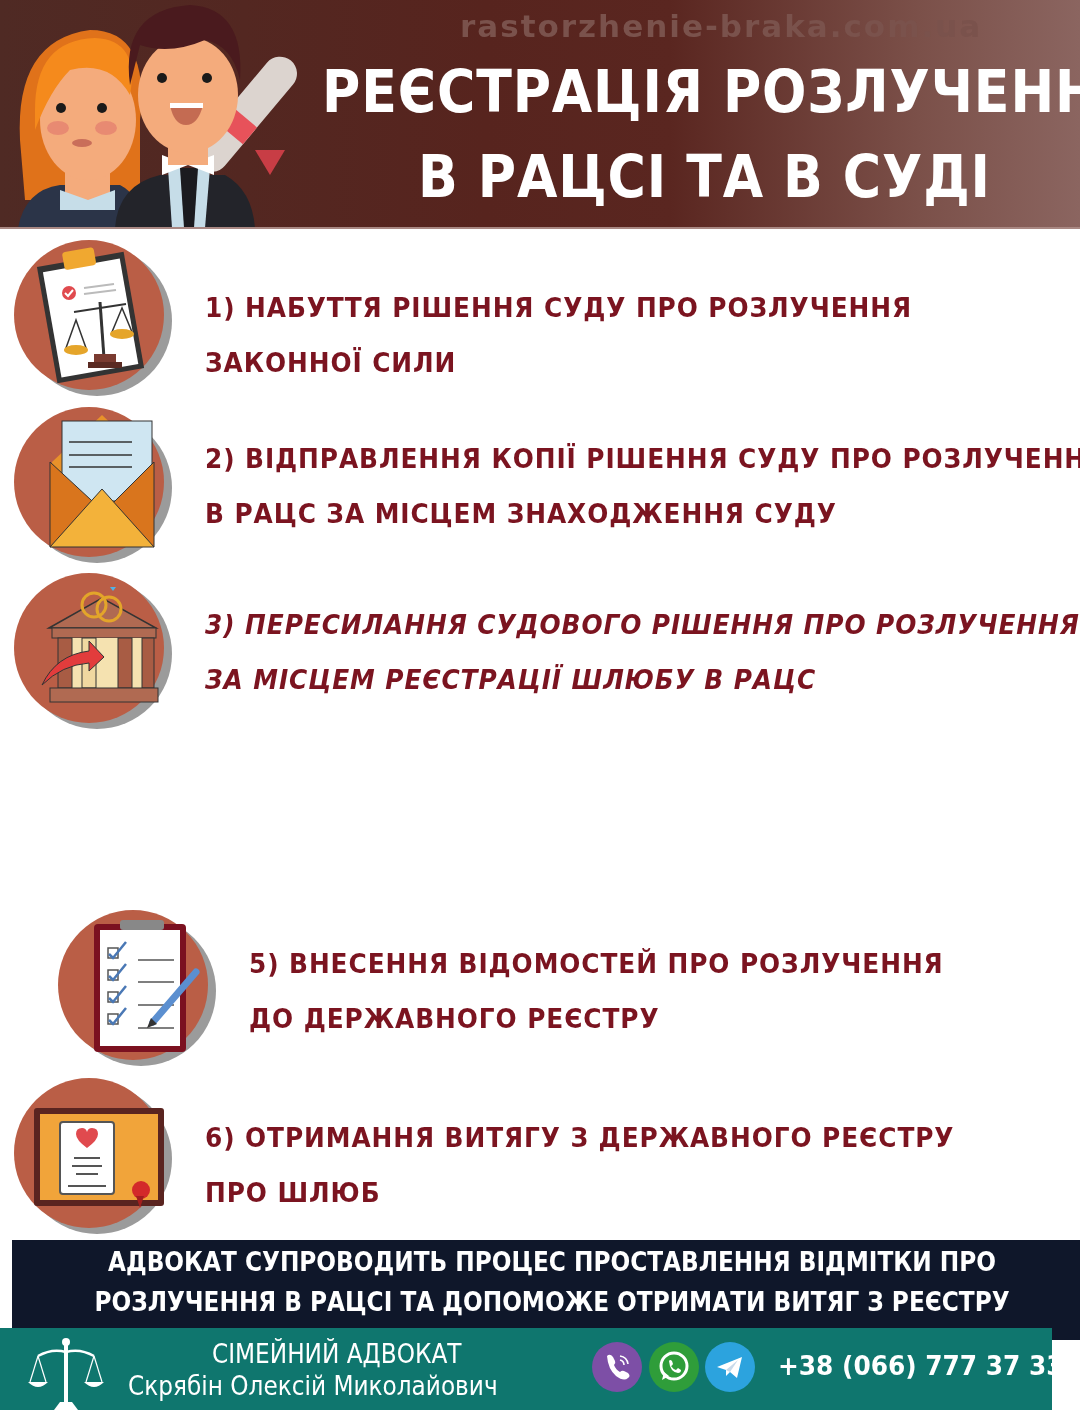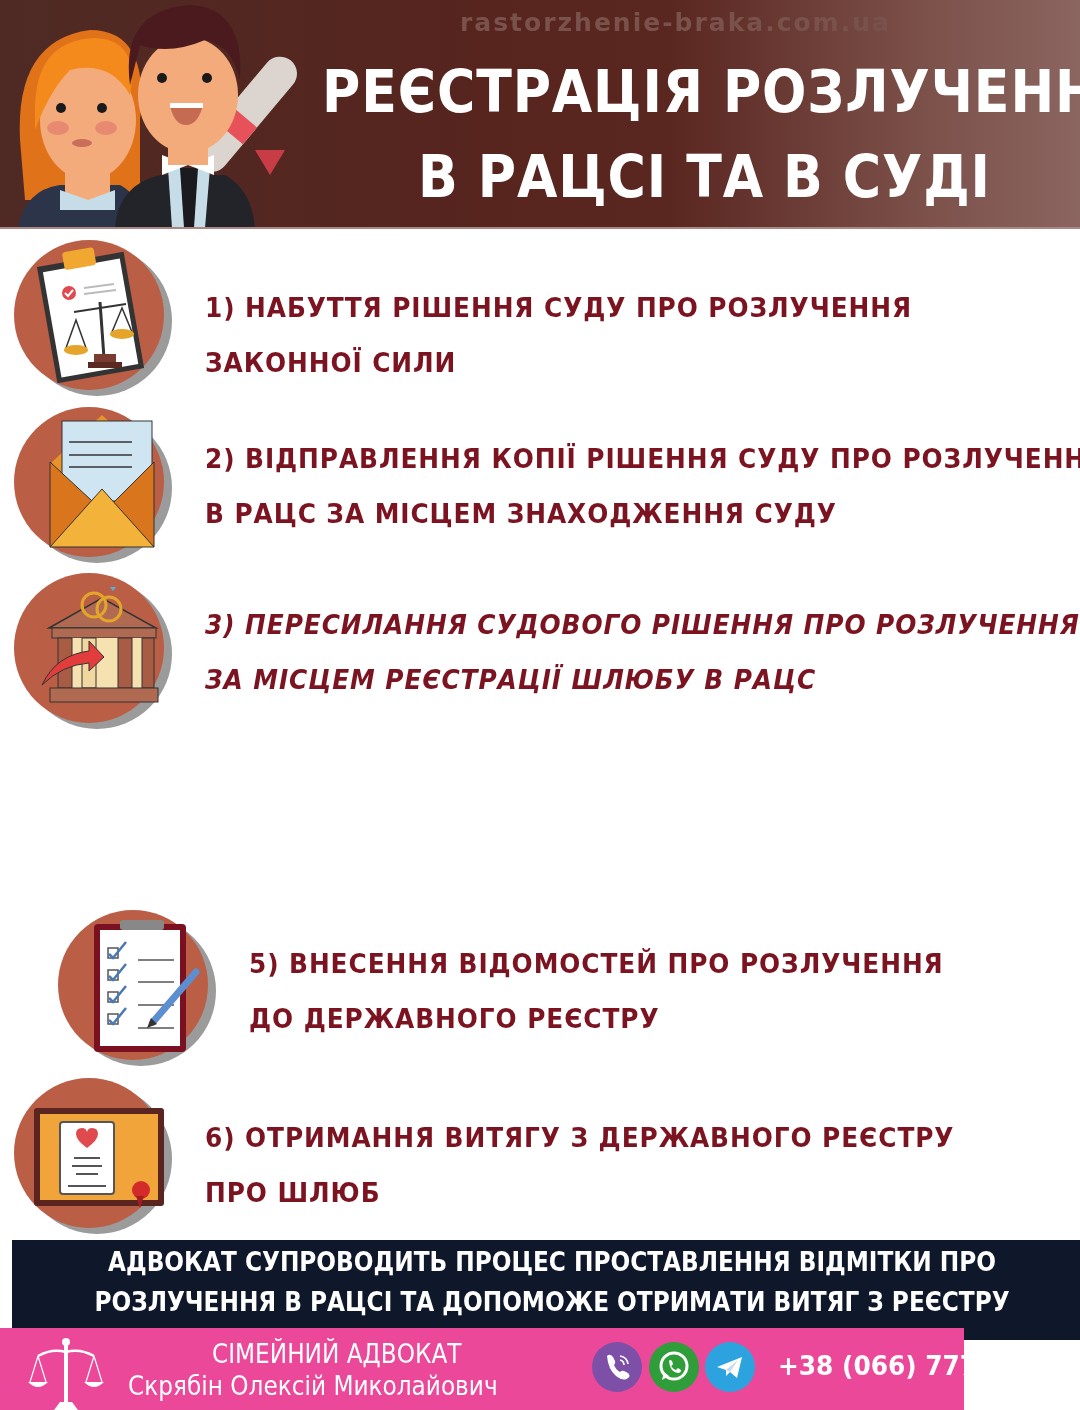--- a/index.html
+++ b/index.html
@@ -8,21 +8,21 @@
 
   
   .header {
     position: absolute; left: 0; top: 0; width: 1080px; height: 228px;
     background: linear-gradient(90deg, #4f2a24 0%, #57241e 45%, #5a2620 62%, #7b5049 85%, #8b6560 100%);
     overflow: hidden;
   }
   .header-bottom-line { position: absolute; left: 0; top: 227px; width: 1080px; height: 2px; background: #a98883; }
   .watermark {
     position: absolute; left: 460px; top: 8px; width: 470px;
-    font-family: "DejaVu Sans", sans-serif; font-weight: bold; font-size: 25px; letter-spacing: 2px;
+    font-family: "DejaVu Sans", sans-serif; font-weight: bold; font-size: 31px; letter-spacing: 2px;
     color: #7a524c; white-space: nowrap;
   }
   .title-line {
     position: absolute; color: #ffffff; font-family: "DejaVu Sans", sans-serif; font-weight: bold;
     font-size: 58px; letter-spacing: 1px; white-space: nowrap; transform-origin: left top;
   }
   .title-line.l1 { left: 322px; top: 58px; transform: scaleX(0.9); }
   .title-line.l2 { left: 418px; top: 143px; transform: scaleX(0.9); }
 
   .people { position: absolute; left: 0; top: 0; width: 320px; height: 228px; }
@@ -46,21 +46,21 @@
     color: #ffffff; text-align: center;
   }
   .cta-line {
     position: absolute; left: 0; width: 1080px; font-family: "DejaVu Sans", sans-serif; font-weight: bold;
     font-size: 27px; white-space: nowrap; text-align: center; transform: scaleX(0.86); transform-origin: center top;
   }
   .cta-line.c1 { top: 6px; }
   .cta-line.c2 { top: 46px; }
 
   
-  .footer { position: absolute; left: 0; top: 1328px; width: 964px; height: 82px; background: #ec4899; color: #ffffff; padding-left: 40px; }
+  .footer { position: absolute; left: 0; top: 1328px; width: 1052px; height: 82px; background: #0f766e; color: #ffffff; padding-left: 40px; }
   .scales-logo { position: absolute; left: 28px; top: 4px; }
   .footer-role, .footer-name {
     position: absolute; font-family: "DejaVu Sans", sans-serif; white-space: nowrap; transform-origin: left top;
   }
   .footer-role { left: 212px; top: 10px; font-size: 27px; transform: scaleX(0.86); }
   .footer-name { left: 128px; top: 42px; font-size: 27px; transform: scaleX(0.86); }
   .msg-icon { position: absolute; top: 14px; width: 50px; height: 50px; border-radius: 50%; }
   .msg-icon svg { position: absolute; left: 0; top: 0; }
   .viber { left: 592px; background: #7d4fa6; }
   .whatsapp { left: 649px; background: #2f9d3a; }

